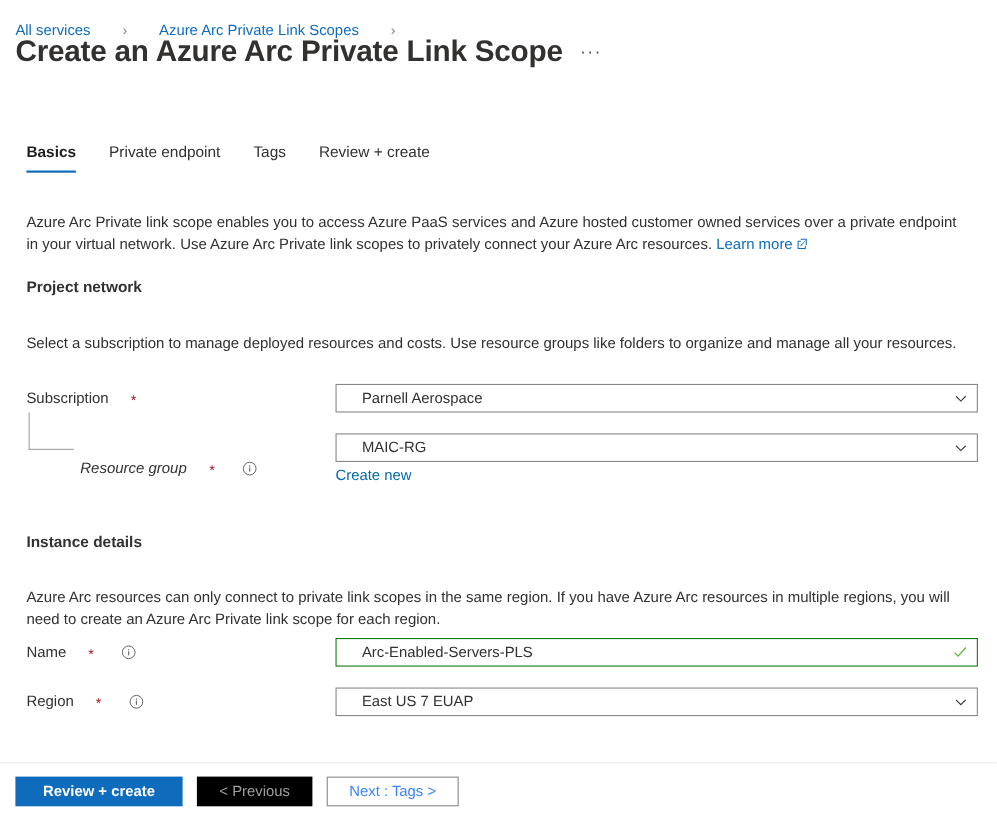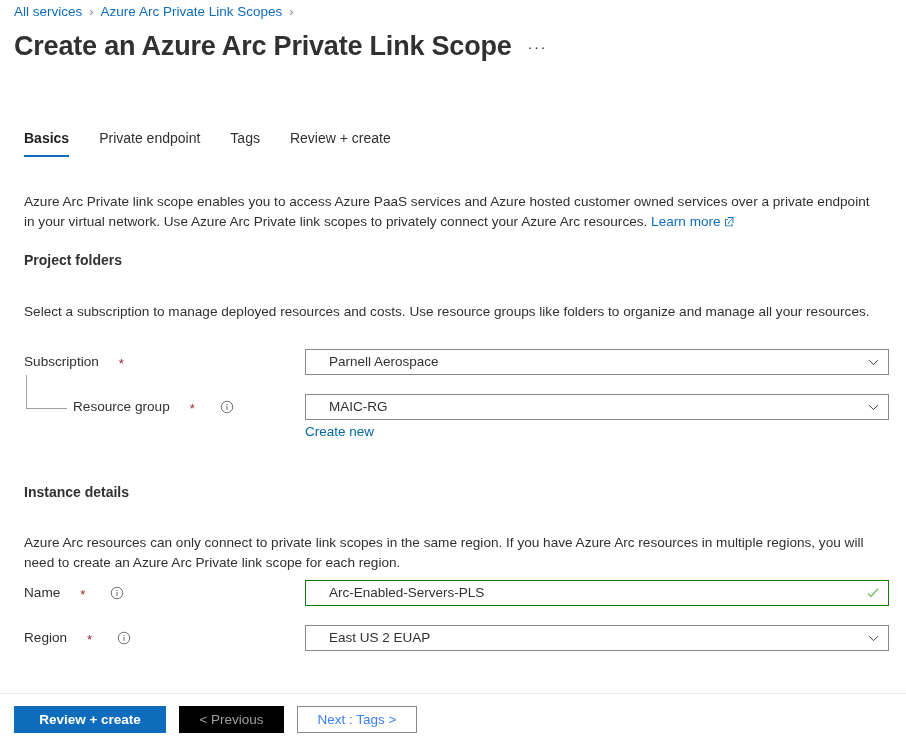--- a/index.html
+++ b/index.html
@@ -19,26 +19,27 @@
     position: relative;
     width: 906px;
     height: 754px;
     box-sizing: border-box;
   }
 
   
   .breadcrumb {
     position: absolute;
     left: 14px;
-    top: 3px;
+    top: 19px;
     display: flex;
     align-items: center;
     font-size: 13.5px;
     line-height: 18px;
     white-space: nowrap;
+    gap: 22px;
   }
   .bc-link {
     color: #0f6cbd;
     cursor: pointer;
     text-decoration: none;
   }
   .bc-sep {
     color: #8a8886;
     margin: 0 7px;
     font-size: 13px;
@@ -167,21 +168,21 @@
     top: 1px;
   }
   .info-icon {
     margin-left: 9px;
     display: inline-flex;
     align-items: center;
     cursor: pointer;
   }
 
   .label-sub { left: 24px; top: 352px; }
-  .label-rg  { left: 73px; top: 397px; }
+  .label-rg  { left: 73px; top: 416px; font-style: italic; }
   .label-name   { left: 24px; top: 583px; }
   .label-region { left: 24px; top: 628px; }
 
   
   .tree-connector {
     position: absolute;
     left: 26px;
     top: 375px;
     width: 40px;
     height: 33px;
@@ -313,21 +314,21 @@
     </div>
   </div>
 
   <p class="intro"><span>Azure Arc Private link scope enables you to access Azure PaaS services and Azure hosted customer owned services over a private endpoint in your virtual network. Use Azure Arc Private link scopes to privately connect your Azure Arc resources.</span>
     <span class="link">Learn more</span><span class="ext-icon"><svg width="11" height="11" viewBox="0 0 12 12">
           <path d="M4.2 1.2h6.1v6.1h-1V2.9L4.6 8.6l-.7-.7 5.7-5.7H4.2v-1z" fill="#0f6cbd"></path>
           <path d="M1.2 3.2h3.2v1H2.2v6.1h6.1V8.1h1v3.2H1.2V3.2z" fill="#0f6cbd"></path>
         </svg></span>
   </p>
 
-  <div class="section-head project">Project folders</div>
+  <div class="section-head project">Project network</div>
   <p class="section-desc project">Select a subscription to manage deployed resources and costs. Use resource groups like folders to organize and manage all your resources.</p>
 
   <div class="field-label label-sub">
     <span>Subscription</span>
     <span class="req">*</span>
   </div>
 
   <div class="tree-connector"></div>
 
   <div class="field-label label-rg">
@@ -392,21 +393,21 @@
   <div class="control ctl-name valid">
     <span class="value">Arc-Enabled-Servers-PLS</span>
     <span class="check">
         <svg width="14" height="14" viewBox="0 0 16 16">
           <path d="M2.2 8.4l3.5 3.6 8.1-9" fill="none" stroke="#5bb43b" stroke-width="1.3"></path>
         </svg>
       </span>
   </div>
 
   <div class="control ctl-region">
-    <span class="value">East US 2 EUAP</span>
+    <span class="value">East US 7 EUAP</span>
     <span class="chev">
         <svg width="13" height="13" viewBox="0 0 16 16">
           <path d="M2.6 5.2l5.4 5.4 5.4-5.4" fill="none" stroke="#323130" stroke-width="1.2"></path>
         </svg>
       </span>
   </div>
 
   <div class="footer-sep"></div>
   <div class="footer">
     <button class="btn btn-primary">Review + create</button>

